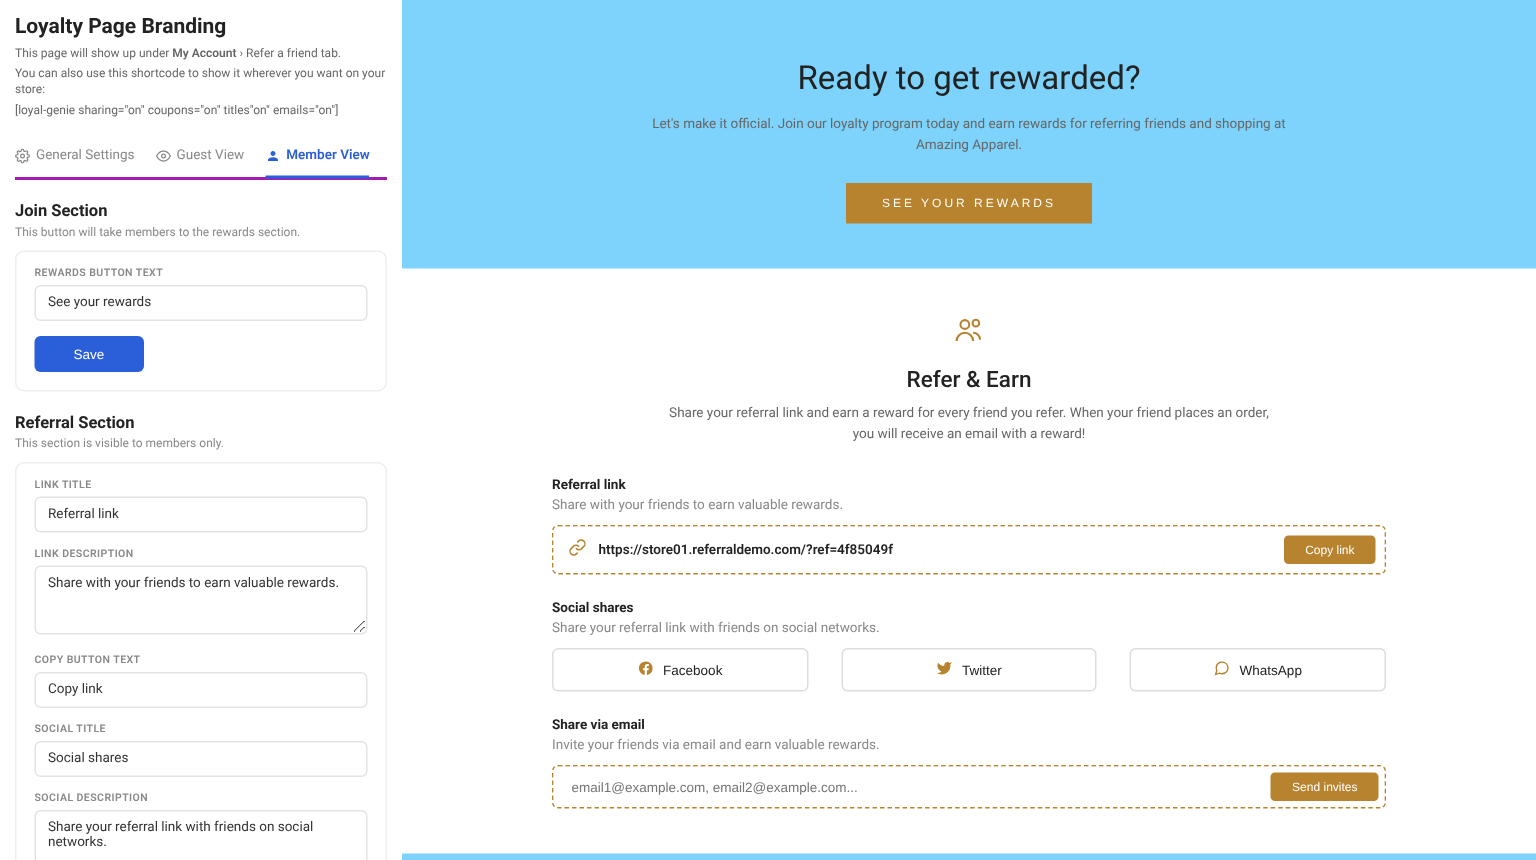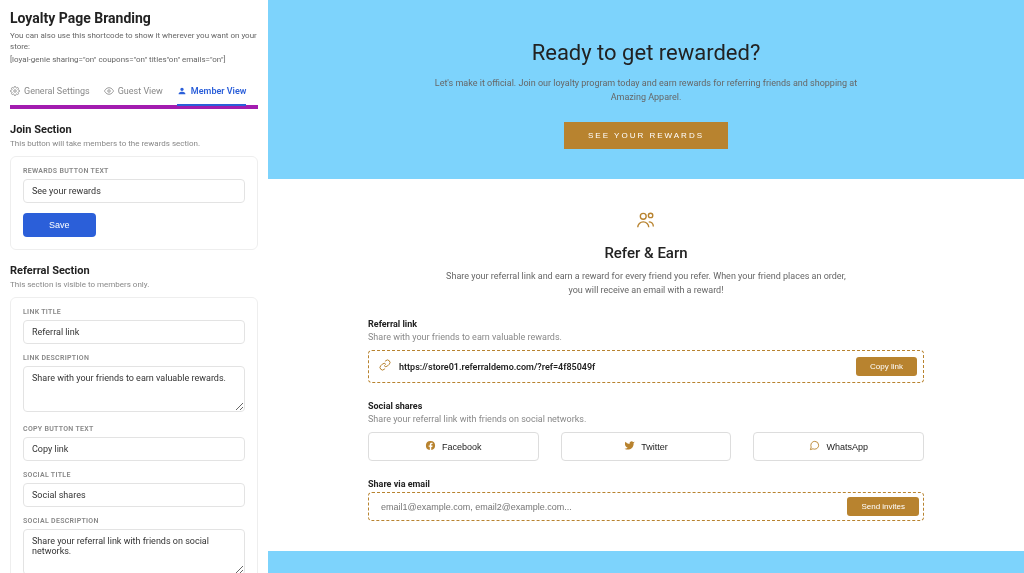--- a/index.html
+++ b/index.html
@@ -5,21 +5,21 @@
 * { box-sizing: border-box; margin: 0; padding: 0; }
 body { font-family: -apple-system, BlinkMacSystemFont, "Segoe UI", Roboto, Arial, sans-serif; font-size: 12px; color: #333; background: #fff; width: 1024px; height: 573px; overflow: hidden; }
 .container { display: flex; height: 573px; }
 .left-panel { width: 268px; padding: 10px 10px 10px 10px; overflow-y: auto; }
 .right-panel { flex: 1; background: #7dd3fc; overflow-y: auto; padding: 40px 0 20px 0; }
 
 .page-title { font-size: 14px; font-weight: 700; color: #222; margin-bottom: 4px; }
 .page-sub { font-size: 8px; color: #666; line-height: 1.4; margin-bottom: 2px; }
 .page-sub b { font-weight: 600; }
 
-.tabs { display: flex; gap: 14px; border-bottom: 4px solid #a21caf; margin-top: 14px; margin-bottom: 14px; }
+.tabs { display: flex; gap: 14px; border-bottom: 2px solid #a21caf; margin-top: 14px; margin-bottom: 14px; }
 .tab { display: flex; align-items: center; gap: 4px; padding: 6px 0 8px 0; font-size: 9px; color: #888; cursor: pointer; }
 .tab.active { color: #2b5fd9; border-bottom: 2px solid #2b5fd9; font-weight: 600; margin-bottom: -1px; }
 .tab-icon { width: 10px; height: 10px; display: inline-flex; align-items: center; justify-content: center; }
 
 .section-title { font-size: 11px; font-weight: 700; color: #222; margin-bottom: 3px; }
 .section-sub { font-size: 8px; color: #888; margin-bottom: 8px; }
 .card { border: 1px solid #eee; border-radius: 6px; padding: 10px 12px 12px 12px; margin-bottom: 14px; }
 .field-label { font-size: 7px; color: #888; font-weight: 600; letter-spacing: 0.3px; margin-bottom: 4px; text-transform: uppercase; }
 .input, .textarea { width: 100%; border: 1px solid #e3e3e3; border-radius: 4px; padding: 6px 8px; font-size: 9px; color: #333; background: #fff; font-family: inherit; }
 .textarea { height: 46px; resize: vertical; }
@@ -50,20 +50,23 @@
 .send-btn { background: #b8832f; color: #fff; border: none; border-radius: 3px; padding: 5px 14px; font-size: 8px; cursor: pointer; }
 
 .left-panel::-webkit-scrollbar { width: 0; }
 </style>
 </head>
 <body>
 
 <div class="container">
   <div class="left-panel">
     <div class="page-title">Loyalty Page Branding</div>
+    <div class="page-sub">
+      <span>This page will show up under </span><b>My Account</b><span> › Refer a friend tab.</span>
+    </div>
     <div class="page-sub">You can also use this shortcode to show it wherever you want on your store:</div>
     <div class="page-sub">[loyal-genie sharing="on" coupons="on" titles"on" emails="on"]</div>
 
     <div class="tabs">
       <div class="tab">
         <span class="tab-icon">
             <svg viewBox="0 0 24 24" width="10" height="10" fill="none" stroke="currentColor" stroke-width="2">
               <circle cx="12" cy="12" r="3"></circle>
               <path d="M19.4 15a1.65 1.65 0 0 0 .33 1.82l.06.06a2 2 0 1 1-2.83 2.83l-.06-.06a1.65 1.65 0 0 0-1.82-.33 1.65 1.65 0 0 0-1 1.51V21a2 2 0 0 1-4 0v-.09a1.65 1.65 0 0 0-1-1.51 1.65 1.65 0 0 0-1.82.33l-.06.06a2 2 0 1 1-2.83-2.83l.06-.06a1.65 1.65 0 0 0 .33-1.82 1.65 1.65 0 0 0-1.51-1H3a2 2 0 0 1 0-4h.09a1.65 1.65 0 0 0 1.51-1 1.65 1.65 0 0 0-.33-1.82l-.06-.06a2 2 0 1 1 2.83-2.83l.06.06a1.65 1.65 0 0 0 1.82.33h0a1.65 1.65 0 0 0 1-1.51V3a2 2 0 0 1 4 0v.09a1.65 1.65 0 0 0 1 1.51h0a1.65 1.65 0 0 0 1.82-.33l.06-.06a2 2 0 1 1 2.83 2.83l-.06.06a1.65 1.65 0 0 0-.33 1.82v0a1.65 1.65 0 0 0 1.51 1H21a2 2 0 0 1 0 4h-.09a1.65 1.65 0 0 0-1.51 1z"></path>
             </svg>
@@ -178,20 +181,21 @@
             <span style="color:#b8832f;"><svg viewBox="0 0 24 24" fill="none" stroke="currentColor" stroke-width="2">
                   <path d="M21 11.5a8.38 8.38 0 0 1-.9 3.8 8.5 8.5 0 0 1-7.6 4.7 8.38 8.38 0 0 1-3.8-.9L3 21l1.9-5.7a8.38 8.38 0 0 1-.9-3.8 8.5 8.5 0 0 1 4.7-7.6 8.38 8.38 0 0 1 3.8-.9h.5a8.48 8.48 0 0 1 8 8v.5z"></path>
                 </svg></span>
             <span>WhatsApp</span>
           </button>
         </div>
       </div>
 
       <div class="refer-section" style="margin-bottom:0;">
         <div class="refer-label">Share via email</div>
+        <div class="refer-desc">Invite your friends via email and earn valuable rewards.</div>
         <div class="email-box">
           <input class="email-input" placeholder="email1@example.com, email2@example.com..." style="">
           <button class="send-btn">Send invites</button>
         </div>
       </div>
     </div>
   </div>
 </div>
 
 </body></html>

